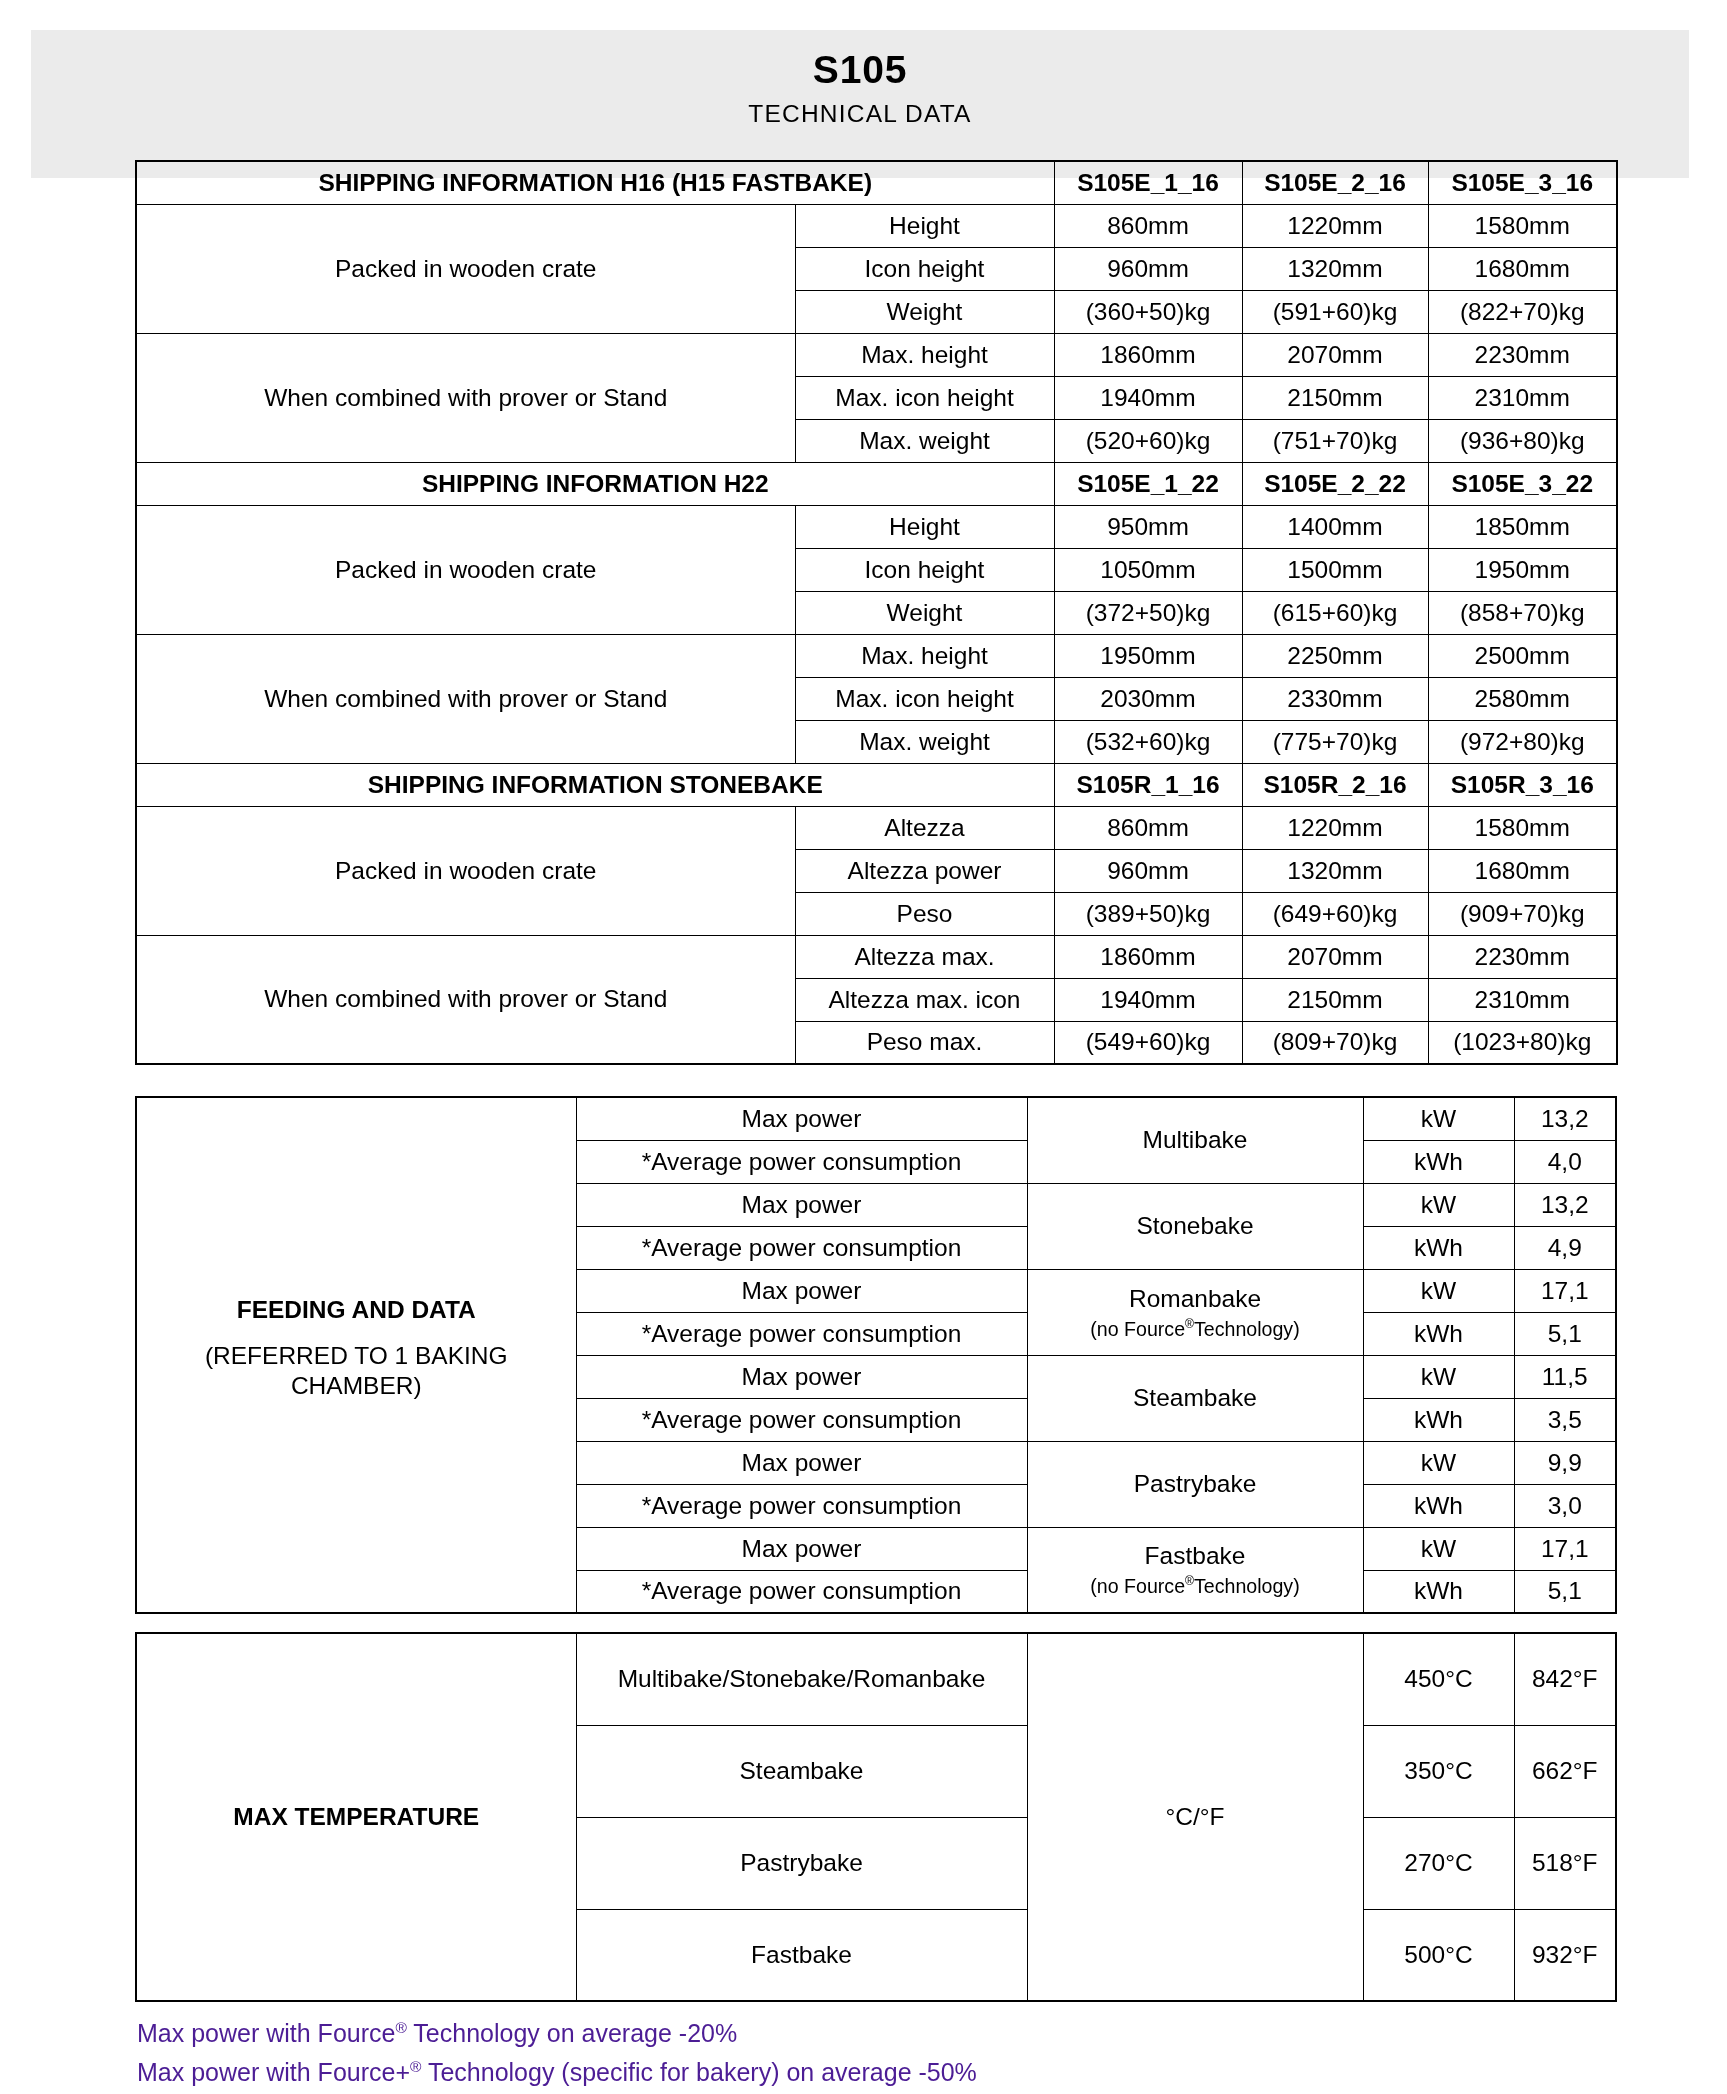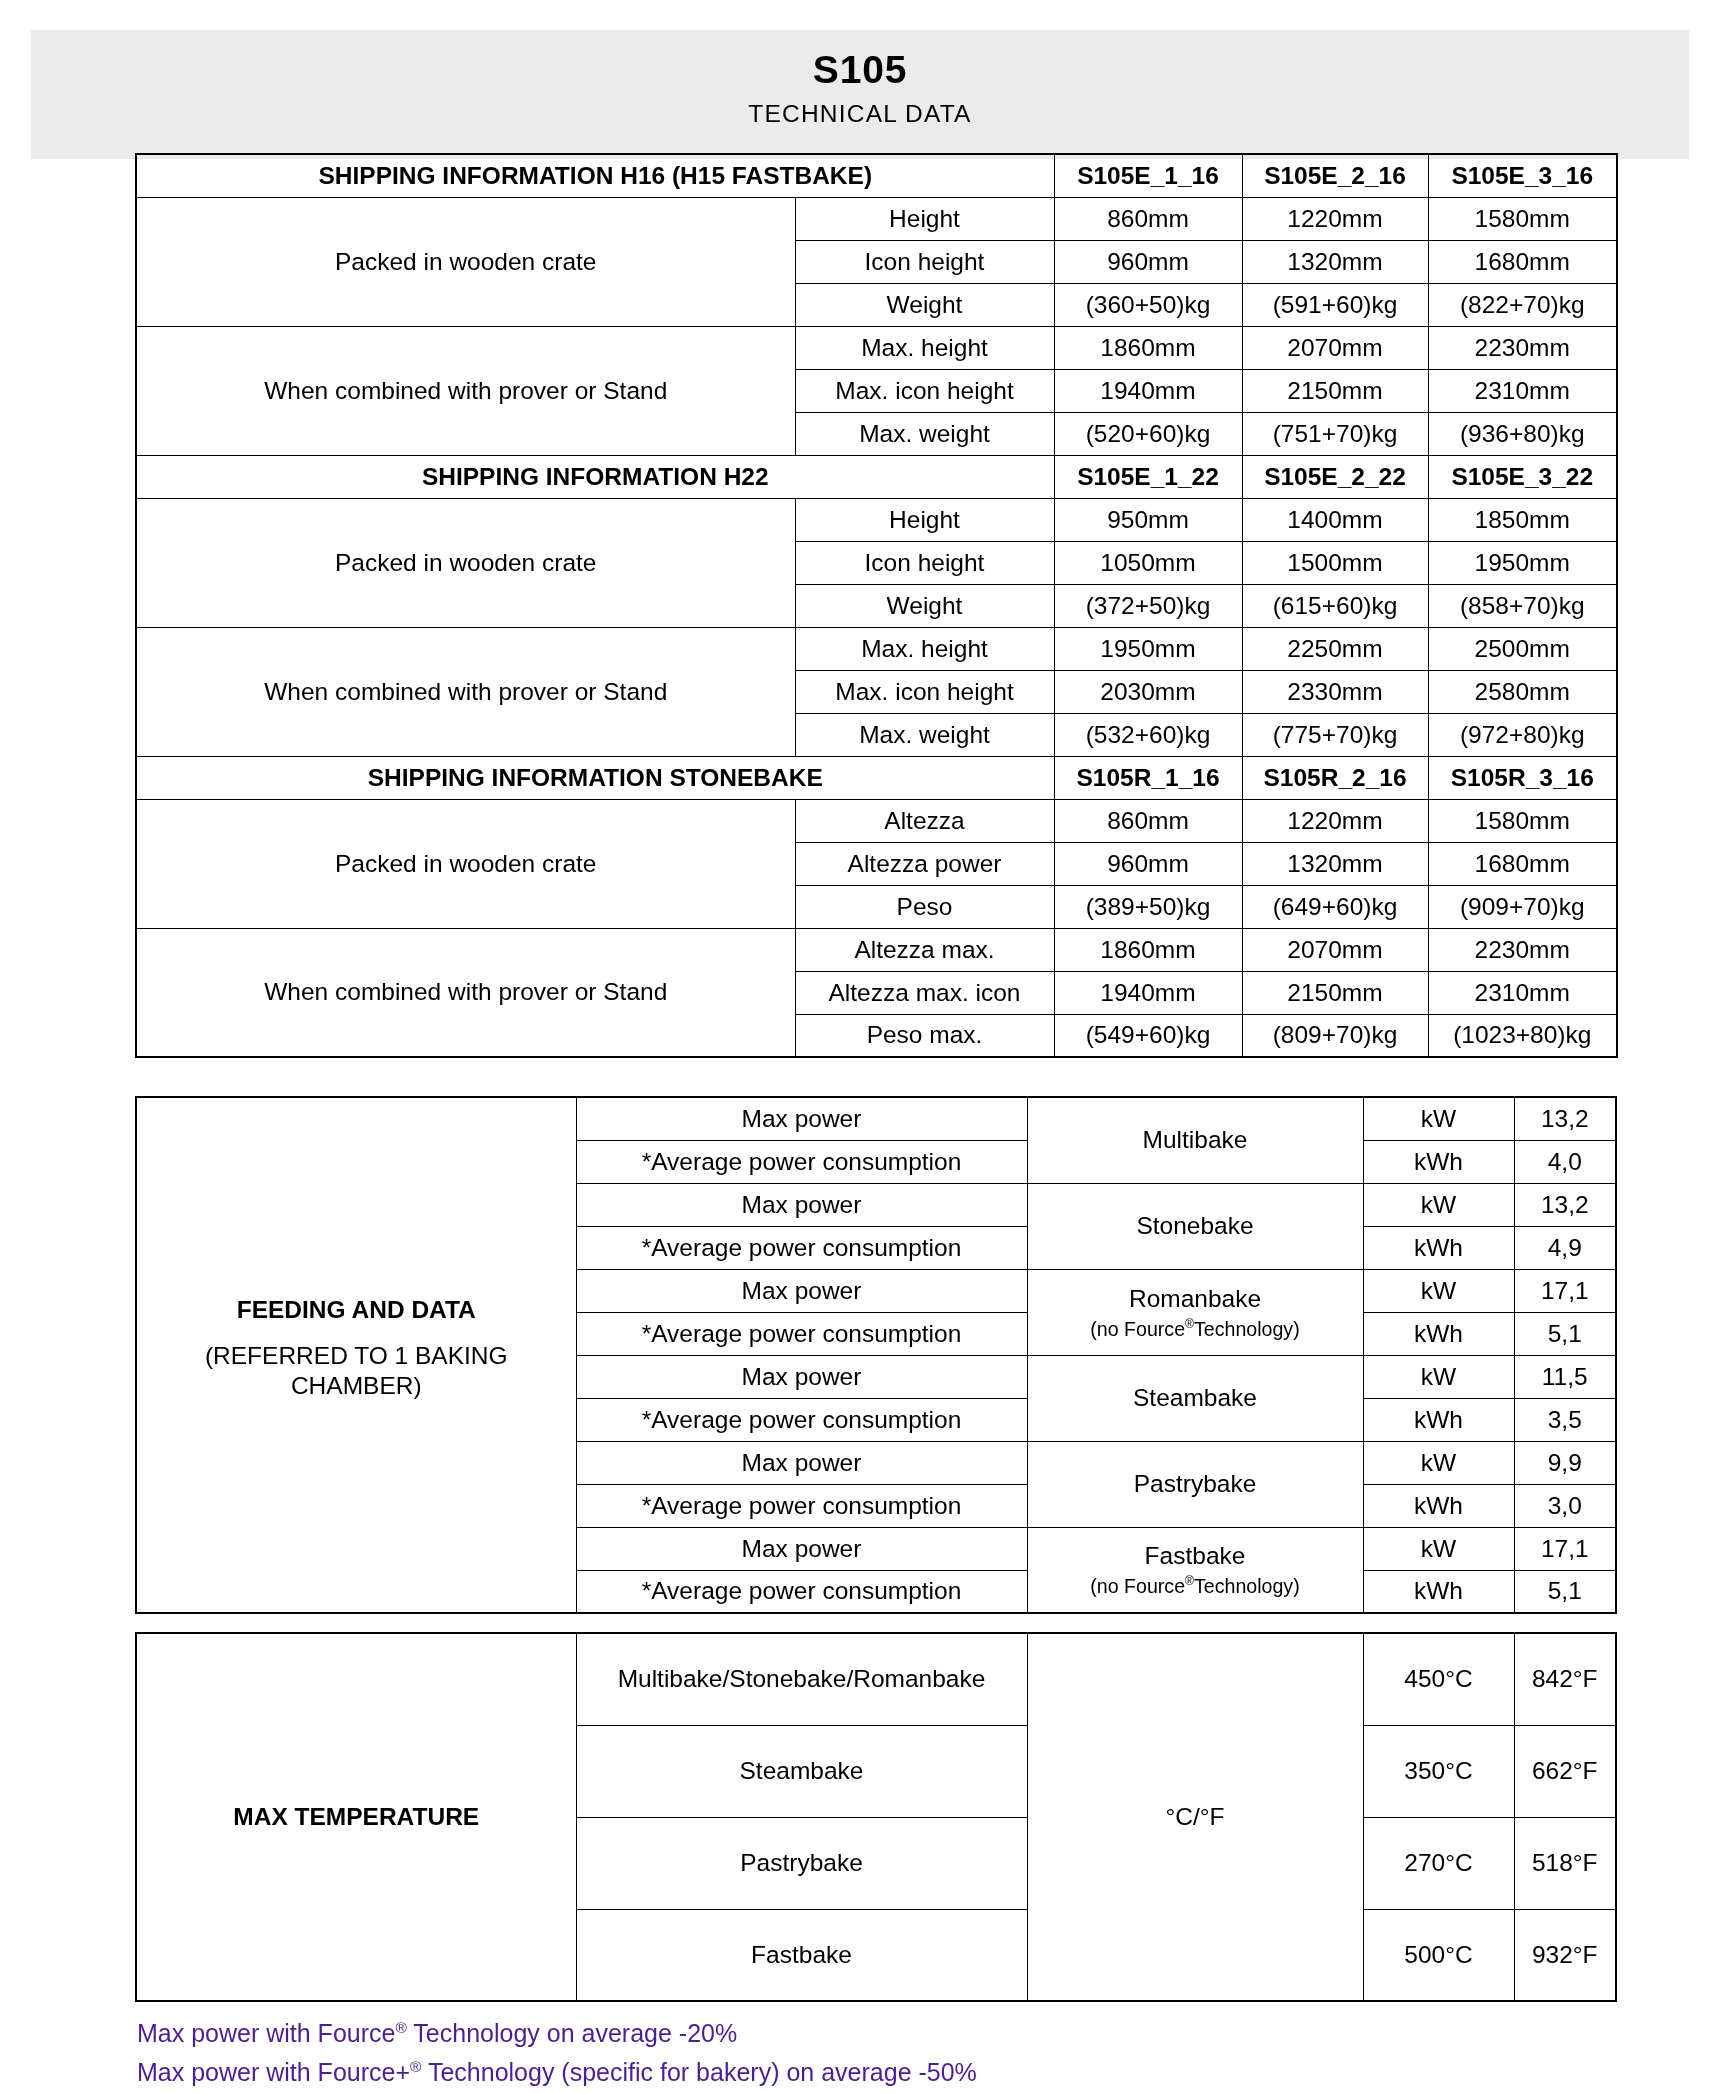--- a/index.html
+++ b/index.html
@@ -1,26 +1,26 @@
 <!DOCTYPE html>
 <html style="font-size:13px"><head>
 <meta charset="utf-8">
 <style>
   html,body{margin:0;padding:0;background:#ffffff;}
   .page{position:relative;width:1727px;height:2095px;background:#ffffff;overflow:hidden;
         font-family:"Liberation Sans",sans-serif;color:#000;}
-  .band{position:absolute;left:31px;top:30px;width:1658px;height:129px;background:#ebebeb;text-align:center;}
+  .band{position:absolute;left:31px;top:30px;width:1658px;height:148px;background:#ebebeb;text-align:center;}
   .band .title{font-size:39px;font-weight:bold;padding-top:18px;line-height:44px;letter-spacing:0.8px;}
   .band .subtitle{font-size:24.5px;line-height:29.5px;margin-top:6.5px;letter-spacing:1.2px;text-align:center;}
   table.t{position:absolute;left:135px;width:1480px;border-collapse:collapse;table-layout:fixed;
           border:2.5px solid #000;}
   .t td{border:1.6px solid #000;text-align:center;vertical-align:middle;font-size:24.5px;
         padding:0 4.9px;overflow:hidden;}
   .b{font-weight:bold;}
-  #t1{top:153px;border-radius:17px;} #t1 tr{height:43px;}
+  #t1{top:160px;border-radius:17px;} #t1 tr{height:43px;}
   #t2{top:1096px;} #t2 tr{height:43px;}
   #t3{top:1632px;} #t3 tr{height:92px;}
   .mode-name{line-height:28px;}
   .note{font-size:19.6px;line-height:22px;text-align:center;}
   .sup{font-size:62%;vertical-align:super;}
   .feed .l1{line-height:31px;}
   .feed .l2{line-height:30px;max-width:352px;margin:16px auto;}
   .footnotes{position:absolute;left:137px;top:2011px;font-size:25px;line-height:34px;color:#4c1d95;}
 </style>
 </head>

